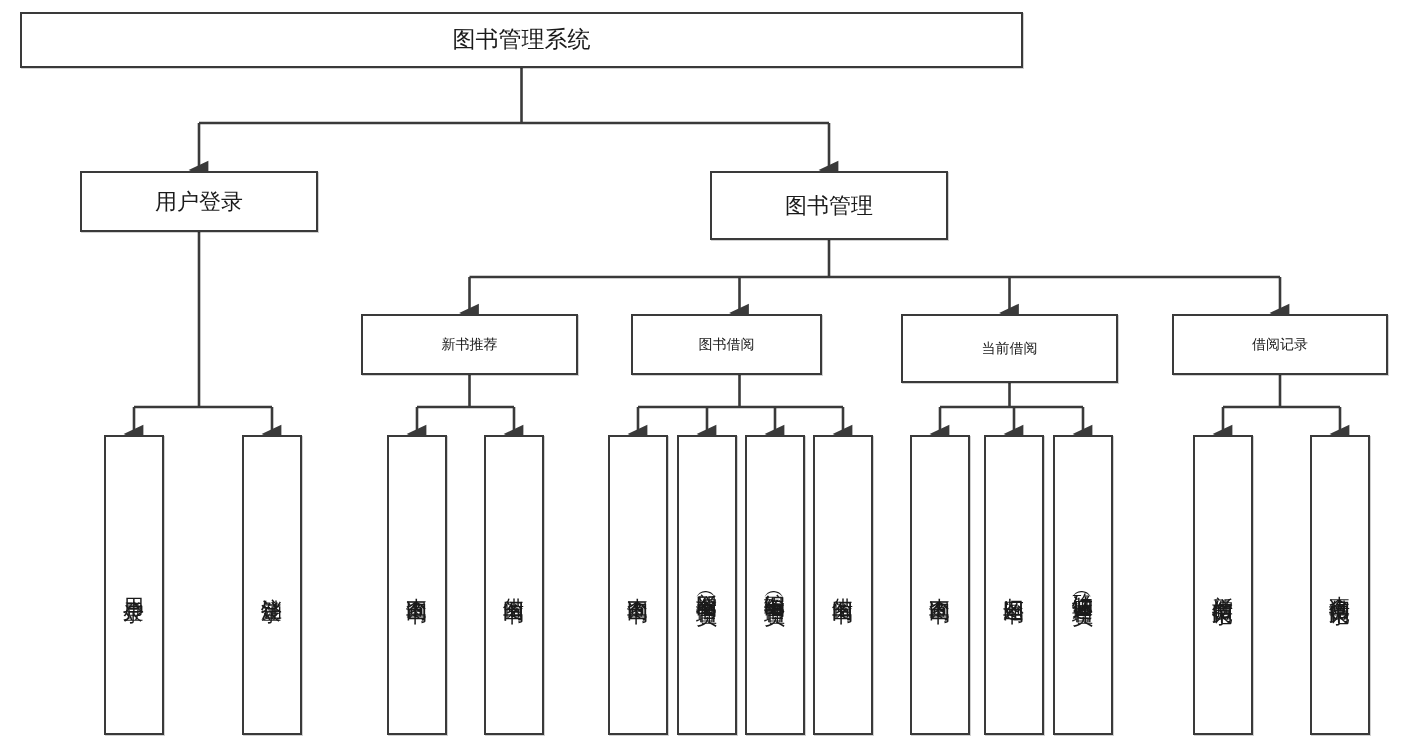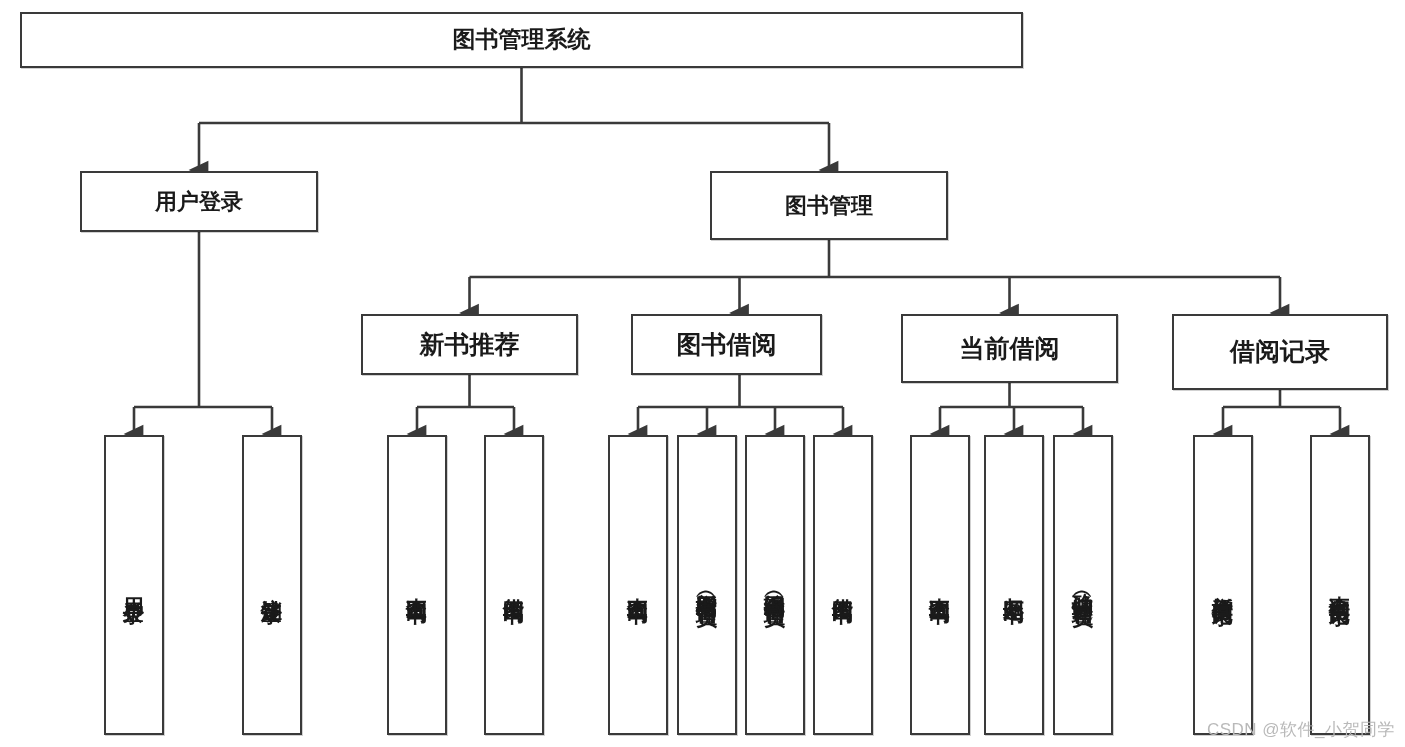--- a/index.html
+++ b/index.html
@@ -34,30 +34,29 @@
     display: flex;
     align-items: center;
     justify-content: center;
     color: #1a1a1a;
     box-shadow: 1px 1px 0 rgba(0,0,0,0.18);
   }
   .node-label {
     display: block;
     white-space: nowrap;
     line-height: 1.18;
-    font-weight: bold;
   }
   .node.root .node-label {
     font-size: 23px;
   }
   .node.level2 .node-label {
     font-size: 22px;
   }
   .node.level3 .node-label {
-    font-size: 25px;
+    font-size: 14px;
   }
   .node.leaf {
     align-items: center;
     justify-content: center;
     padding: 6px 0;
   }
   .node.leaf .node-label {
     writing-mode: vertical-rl;
     text-orientation: upright;
     font-size: 21px;
@@ -136,21 +135,21 @@
       </div>
       <div class="node level3" style="left: 361px; top: 314px; width: 217px; height: 61px;">
         <span class="node-label">新书推荐</span>
       </div>
       <div class="node level3" style="left: 631px; top: 314px; width: 191px; height: 61px;">
         <span class="node-label">图书借阅</span>
       </div>
       <div class="node level3" style="left: 901px; top: 314px; width: 217px; height: 69px;">
         <span class="node-label">当前借阅</span>
       </div>
-      <div class="node level3" style="left: 1172px; top: 314px; width: 216px; height: 76px;">
+      <div class="node level3" style="left: 1172px; top: 314px; width: 216px; height: 61px;">
         <span class="node-label">借阅记录</span>
       </div>
       <div class="node leaf" style="left: 104px; top: 435px; width: 60px; height: 300px;">
         <span class="node-label">用户登录</span>
       </div>
       <div class="node leaf" style="left: 242px; top: 435px; width: 60px; height: 300px;">
         <span class="node-label">注销登录</span>
       </div>
       <div class="node leaf" style="left: 387px; top: 435px; width: 60px; height: 300px;">
         <span class="node-label">查询图书</span>
@@ -180,14 +179,13 @@
         <span class="node-label">确认归还（管理员）</span>
       </div>
       <div class="node leaf" style="left: 1193px; top: 435px; width: 60px; height: 300px;">
         <span class="node-label">新增借阅记录</span>
       </div>
       <div class="node leaf" style="left: 1310px; top: 435px; width: 60px; height: 300px;">
         <span class="node-label">查询借阅记录</span>
       </div>
     </div>
 
-  <div id="watermark">CSDN @软件_小贺同学</div>
 </div>
 
 </body></html>

